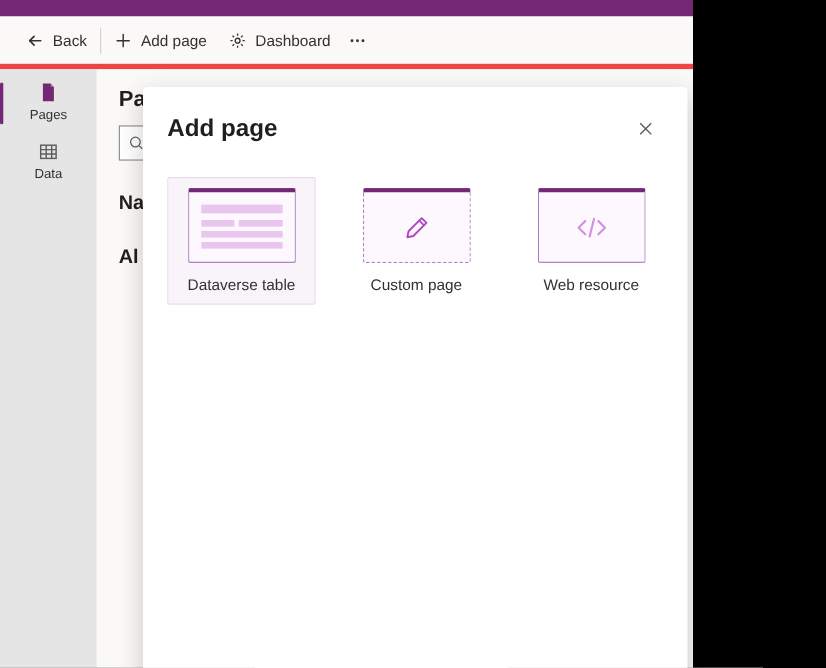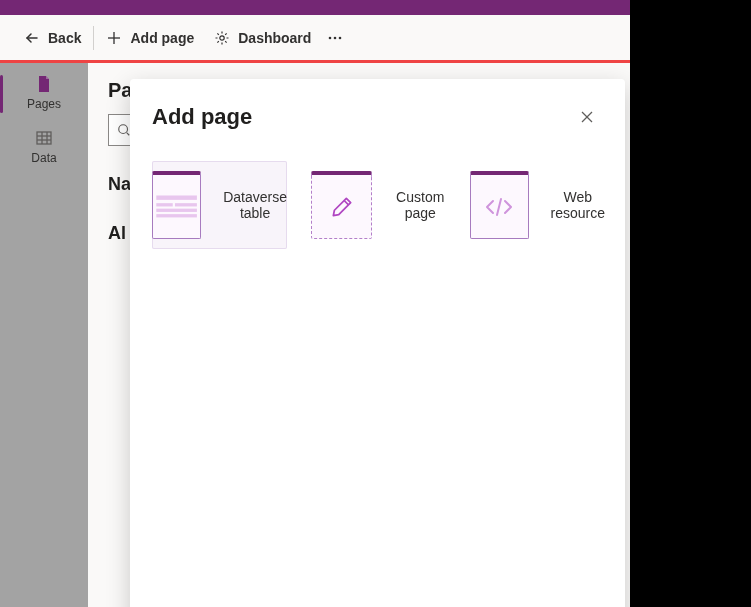--- a/index.html
+++ b/index.html
@@ -1,37 +1,37 @@
 <!DOCTYPE html>
 <html><head>
   <meta charset="utf-8">
   <style>
     * { box-sizing: border-box; margin: 0; padding: 0; }
     body { font-family: "Segoe UI", sans-serif; background: #000; width: 751px; height: 607px; overflow: hidden; }
     .app { width: 630px; height: 607px; background: #fff; display: flex; flex-direction: column; }
     .titlebar { height: 15px; background: #742774; }
-    .cmdbar { height: 48px; background: #faf9f8; border-bottom: 3px solid #ef4444; display: flex; align-items: center; padding: 0 14px; gap: 0; font-weight: bold; }
+    .cmdbar { height: 48px; background: #faf9f8; border-bottom: 5px solid #ef4444; display: flex; align-items: center; padding: 0 14px; gap: 0; }
     .cmdbar .cmd { display: flex; align-items: center; gap: 8px; padding: 0 10px; height: 32px; cursor: pointer; color: #323130; font-size: 14px; }
     .cmddiv { width: 1px; height: 24px; background: #d2d0ce; margin: 0 2px; }
     .main { flex: 1; display: flex; position: relative; }
-    .rail { width: 88px; background: #a3a3a3; display: flex; flex-direction: column; align-items: center; padding-top: 4px; }
+    .rail { width: 88px; background: #e5e5e5; display: flex; flex-direction: column; align-items: center; padding-top: 4px; }
     .rail-item { width: 88px; display: flex; flex-direction: column; align-items: center; justify-content: center; padding: 8px 0 10px 0; cursor: pointer; font-size: 12px; color: #323130; position: relative; }
     .rail-item .rlabel { margin-top: 4px; }
     .rail-item.sel::before { content:""; position:absolute; left:0; top:8px; bottom:8px; width:3px; background:#742774; border-radius:2px; }
     .content { flex: 1; background: #faf9f8; padding: 16px 20px; position: relative; }
     .content h2 { font-size: 20px; font-weight: 600; color: #201f1e; margin-bottom: 12px; }
     .search-box { width: 340px; height: 32px; border: 1px solid #8a8886; background: #fff; display: flex; align-items: center; padding: 0 8px; }
     .subh { font-size: 18px; font-weight: 600; color: #201f1e; margin-top: 28px; }
 
     .modal { position: absolute; left: 130px; top: 16px; width: 495px; height: 560px; background: #fff; border-radius: 4px; box-shadow: 0 8px 24px rgba(0,0,0,0.2); padding: 22px 22px; }
     .modal-head { display: flex; justify-content: space-between; align-items: center; margin-bottom: 28px; }
     .modal-title { font-size: 22px; font-weight: 600; color: #201f1e; }
     .close-x { width: 32px; height: 32px; display: flex; align-items: center; justify-content: center; cursor: pointer; color: #605e5c; }
     .tiles { display: grid; grid-template-columns: repeat(3, 135px); column-gap: 24px; row-gap: 32px; justify-content: start; }
-    .tile { display: flex; align-items: center; gap: 22px; padding: 10px 0; border-radius: 2px; cursor: pointer; }
+    .tile { display: flex; flex-direction: column; align-items: center; gap: 12px; padding: 10px 0; border-radius: 2px; cursor: pointer; }
     .tile.sel { background: #f8f4fa; box-shadow: inset 0 0 0 1px #e6dbee; }
     .tile-thumb { width: 98px; height: 68px; border: 1px solid #a77bbf; border-top: 4px solid #742774; border-radius: 2px; background: #fdf8fe; display: flex; align-items: center; justify-content: center; overflow: hidden; }
     .tile-thumb.dashed { border: 1.5px dashed #b37fc9; border-top: 4px solid #742774; }
     .tile-label { font-size: 14px; color: #323130; text-align: center; }
 
     
     .i16 { width:16px; height:16px; display:block; }
   </style>
 </head>
 <body>

